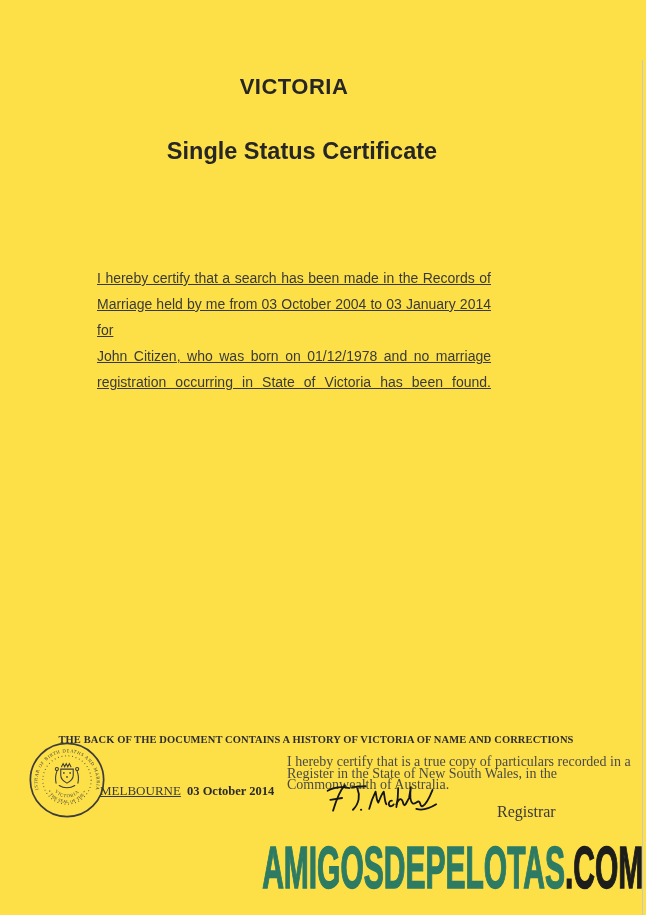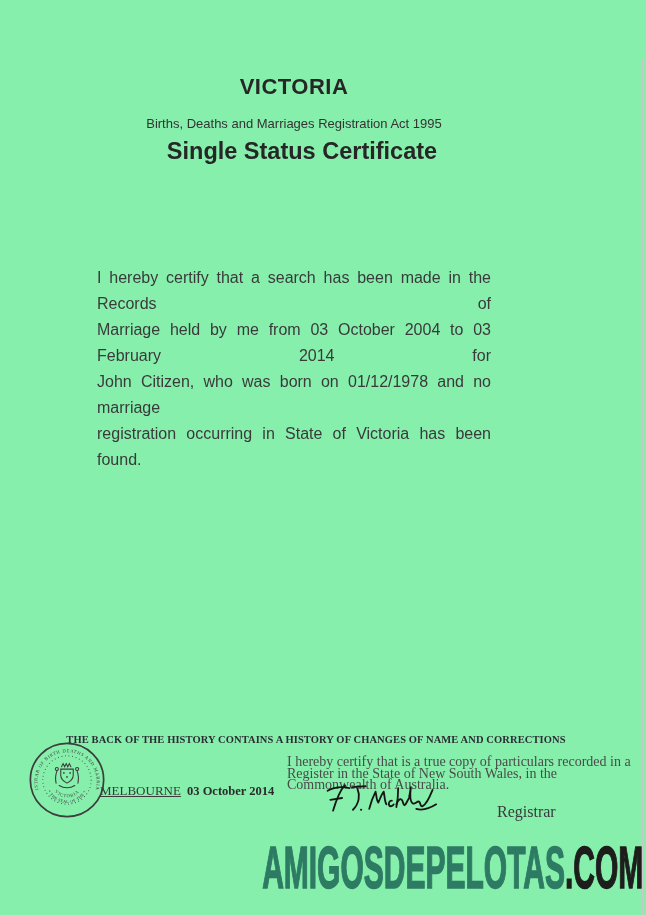--- a/index.html
+++ b/index.html
@@ -1,20 +1,20 @@
 <!DOCTYPE html>
 <html><head>
 <meta charset="utf-8">
 <style>
   html, body { margin: 0; padding: 0; background: #ffffff; }
   .page {
     position: relative;
     width: 646px;
     height: 915px;
-    background: #86efac;
+    background: #fde047;
     overflow: hidden;
     font-family: "Liberation Sans", sans-serif;
     color: #2e2e2e;
   }
   
   .state-title {
     position: absolute; left: 0; top: 74px; width: 588px;
     text-align: center; font-size: 22px; font-weight: bold;
     letter-spacing: 0.5px; color: #262626; margin: 0;
   }
@@ -23,21 +23,21 @@
     text-align: center; font-size: 13px; color: #333333;
   }
   .cert-title {
     position: absolute; left: 0; top: 138px; width: 588px;
     text-align: center; font-size: 23.5px; font-weight: bold;
     color: #262626; margin: 0; padding-left: 8px;
   }
   
   .body-text {
     position: absolute; left: 97px; top: 265px; width: 394px;
-    font-size: 16px; line-height: 26px; color: #3a3a3a;
+    font-size: 14px; line-height: 26px; color: #3a3a3a; text-decoration: underline;
   }
   .body-line { text-align: justify; text-align-last: justify; }
   .back-notice {
     position: absolute; left: 0; right: 14px; top: 734px;
     text-align: center; font-family: "Liberation Serif", serif;
     font-weight: bold; font-size: 10.5px; letter-spacing: 0.1px;
     color: #2c2c34;
   }
   .seal { position: absolute; left: 28px; top: 740px; width: 78px; height: 80px; }
   .registry-block {
@@ -71,31 +71,30 @@
     position: absolute; right: 3px; top: 60px; bottom: 0;
     width: 1px; background: #c9c9c9;
   }
 </style>
 </head>
 <body>
 
 <div class="page">
 
   <h1 class="state-title">VICTORIA</h1>
-  <div class="act-title">Births, Deaths and Marriages Registration Act 1995</div>
   <h2 class="cert-title">Single Status Certificate</h2>
 
   <div class="body-text">
     <div class="body-line">I hereby certify that a search has been made in the Records of</div>
-    <div class="body-line">Marriage held by me from 03 October 2004 to 03 February 2014 for</div>
+    <div class="body-line">Marriage held by me from 03 October 2004 to 03 January 2014 for</div>
     <div class="body-line">John Citizen, who was born on 01/12/1978 and no marriage</div>
     <div class="body-line">registration occurring in State of Victoria has been found.</div>
   </div>
 
-  <div class="back-notice">THE BACK OF THE HISTORY CONTAINS A HISTORY OF CHANGES OF NAME AND CORRECTIONS</div>
+  <div class="back-notice">THE BACK OF THE DOCUMENT CONTAINS A HISTORY OF VICTORIA OF NAME AND CORRECTIONS</div>
 
   <div class="seal">
     <svg viewBox="0 0 100 100" width="78" height="80">
       <circle cx="50" cy="50" r="47" fill="none" stroke="#3d3d3d" stroke-width="2.2"></circle>
       <circle cx="50" cy="50" r="31" fill="none" stroke="#3d3d3d" stroke-width="1.3" stroke-dasharray="1 3.6"></circle>
       <path id="sealTopArc" d="M13,61 A38,38 0 1 1 87,61" fill="none"></path>
       <path id="sealMidArc" d="M24,62 A28,28 0 0 0 76,62" fill="none"></path>
       <path id="sealBotArc" d="M34,65 A21,21 0 0 0 66,65" fill="none"></path>
       <text font-family="Liberation Serif, serif" font-size="6" letter-spacing="0.8" fill="#3d3d3d" text-anchor="middle">
         <textPath href="#sealTopArc" startOffset="50%">REGISTRAR OF BIRTH DEATHS AND MARRIAGES</textPath>

